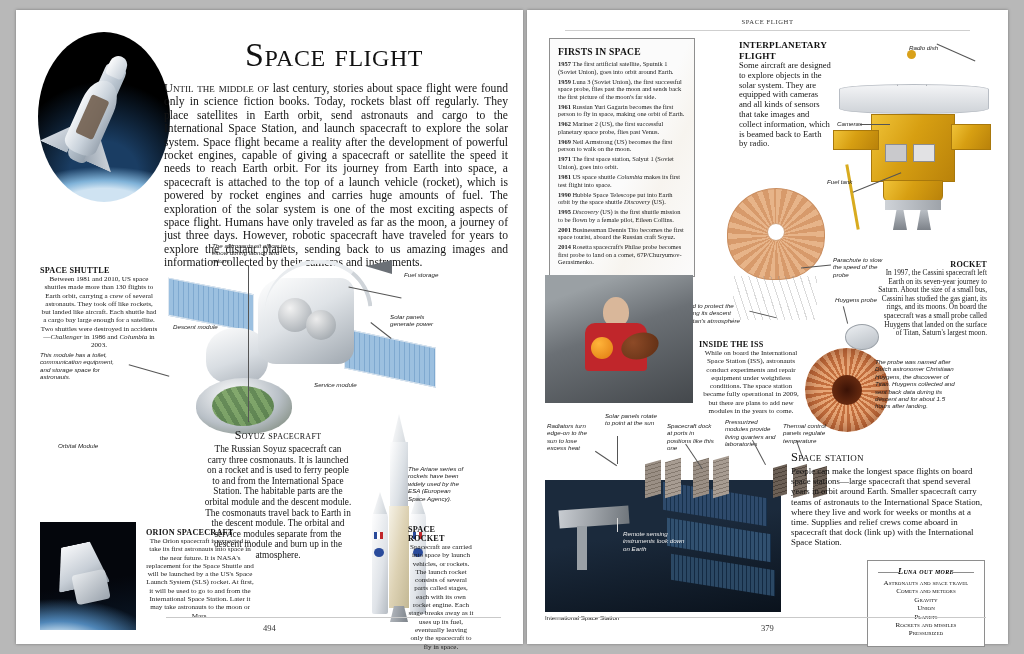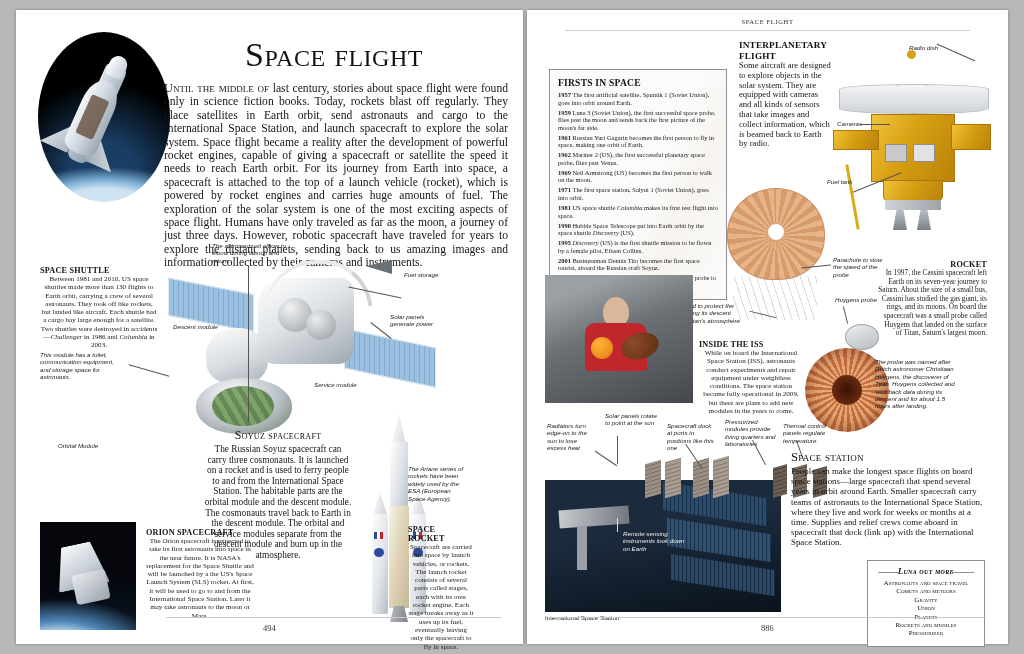--- a/index.html
+++ b/index.html
@@ -348,21 +348,21 @@
 
     <div class="footrule" style="left:150px; right:22px; bottom:26px;"></div>
     <div class="folio" style="left:0; right:0; text-align:center;">494</div>
   </div>
 
   <div class="page page-right">
 
     <div class="runhead">SPACE FLIGHT</div>
     <div class="runrule" style="top:20px;"></div>
 
-    <div class="firsts" style="left:22px; top:28px; width:178px;margin-top:31px;">
+    <div class="firsts" style="left:22px; top:28px; width:146px;">
       <h3>FIRSTS IN SPACE</h3>
       <div id="firsts-list">
           <p><span class="yr">1957  </span>The first artificial satellite, Sputnik 1 (Soviet Union), goes into orbit around Earth.</p>
           <p><span class="yr">1959  </span>Luna 3 (Soviet Union), the first successful space probe, flies past the moon and sends back the first picture of the moon's far side.</p>
           <p><span class="yr">1961  </span>Russian Yuri Gagarin becomes the first person to fly in space, making one orbit of Earth.</p>
           <p><span class="yr">1962  </span>Mariner 2 (US), the first successful planetary space probe, flies past Venus.</p>
           <p><span class="yr">1969  </span>Neil Armstrong (US) becomes the first person to walk on the moon.</p>
           <p><span class="yr">1971  </span>The first space station, Salyut 1 (Soviet Union), goes into orbit.</p>
           <p><span class="yr">1981  </span>US space shuttle <i>Columbia</i> makes its first test flight into space.</p>
           <p><span class="yr">1990  </span>Hubble Space Telescope put into Earth orbit by the space shuttle <i>Discovery</i> (US).</p>
@@ -501,15 +501,15 @@
           <div class="fom-item">Comets and meteors</div>
           <div class="fom-item">Gravity</div>
           <div class="fom-item">Union</div>
           <div class="fom-item">Planets</div>
           <div class="fom-item">Rockets and missiles</div>
           <div class="fom-item">Pressurized</div>
         </div>
     </div>
 
     <div class="footrule" style="left:22px; right:22px; bottom:26px;"></div>
-    <div class="folio" style="left:0; right:0; text-align:center;">886</div>
+    <div class="folio" style="left:0; right:0; text-align:center;">379</div>
   </div>
 </div>
 
 </body></html>

